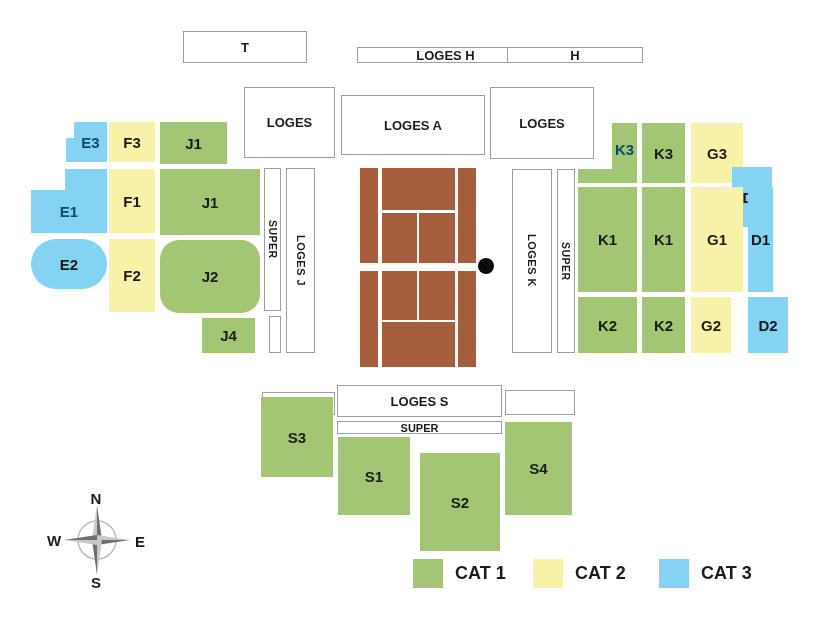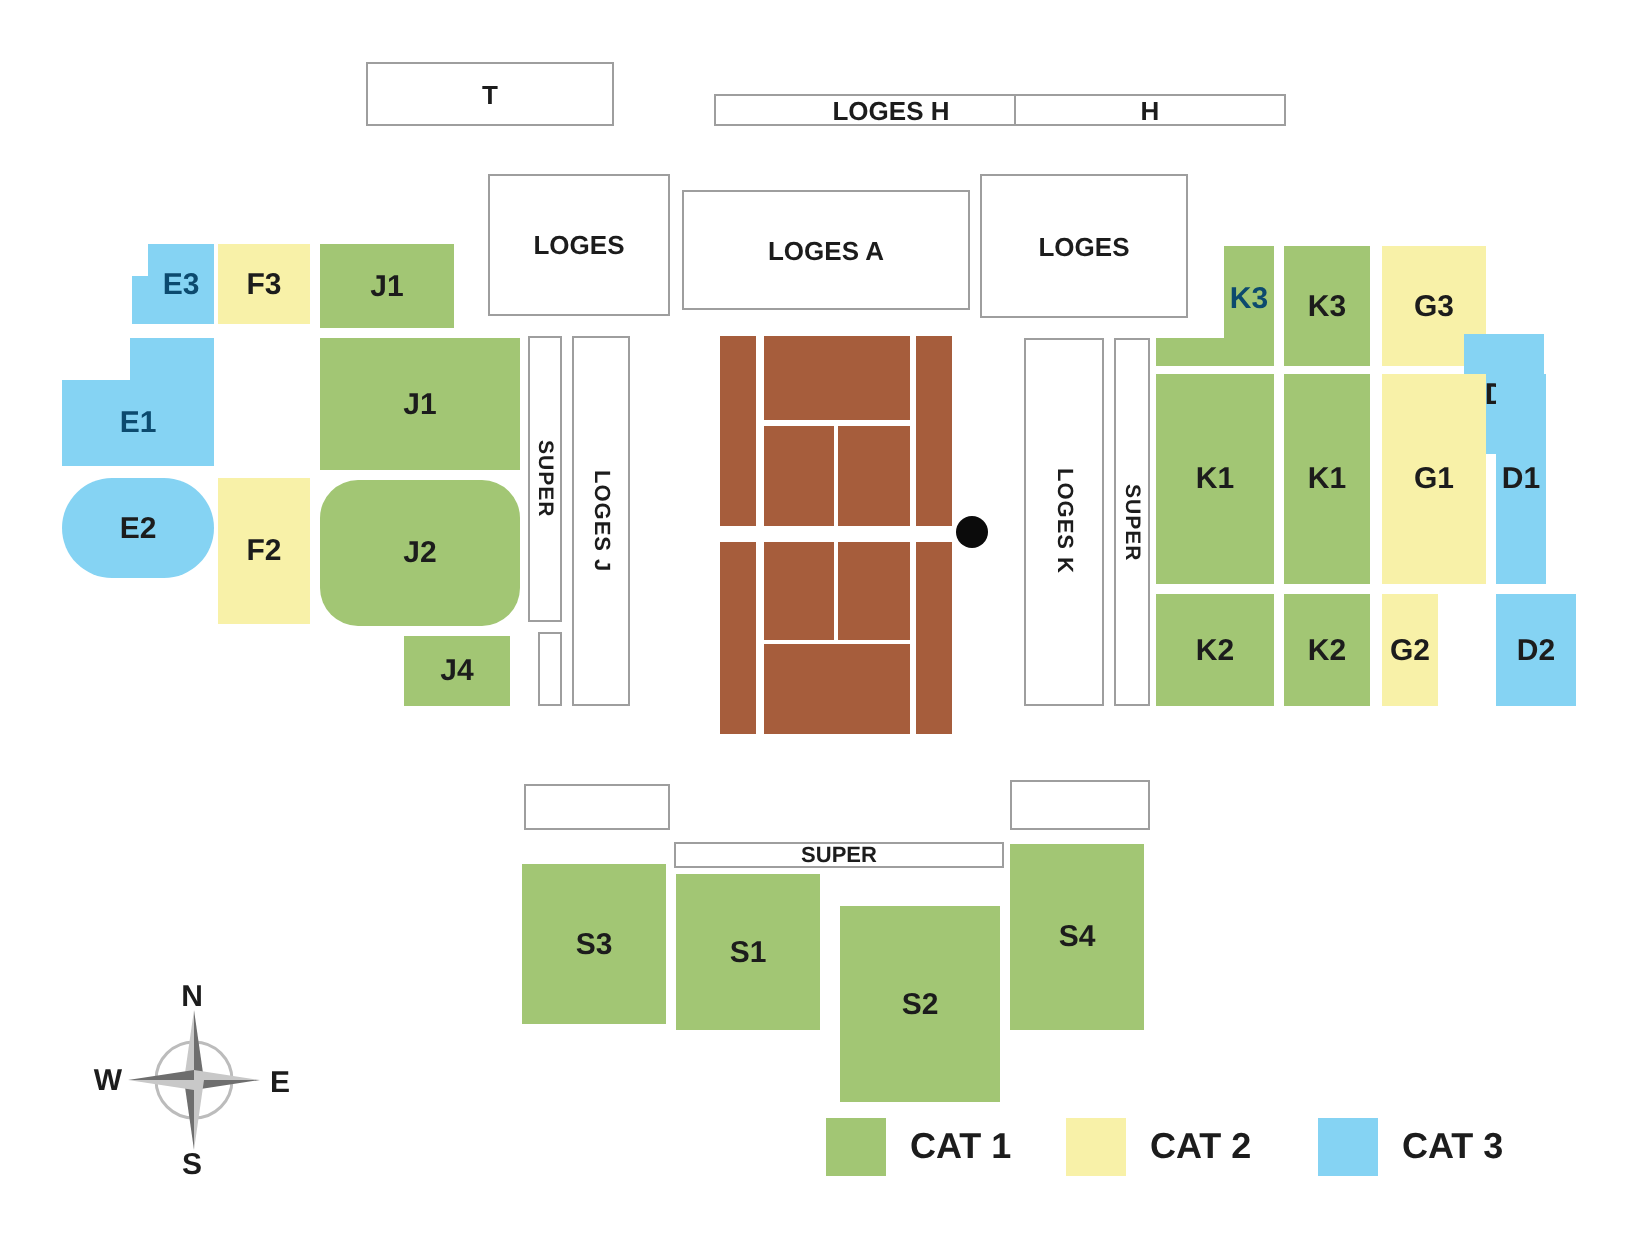--- a/index.html
+++ b/index.html
@@ -41,20 +41,21 @@
 
   <div class="clipblk cat3" style="left:66px;top:122px;width:41px;height:40px;clip-path:polygon(8px 0,41px 0,41px 40px,0 40px,0 16px,8px 16px);">
     <span class="lbl" style="left:8px;top:0;right:0;bottom:0;">E3</span>
   </div>
   <div class="abs blk cat2" style="left:109px;top:122px;width:46px;height:40px;">F3</div>
   <div class="abs blk cat1" style="left:160px;top:122px;width:67px;height:42px;">J1</div>
 
   <div class="clipblk cat3" style="left:31px;top:169px;width:76px;height:64px;clip-path:polygon(34px 0,76px 0,76px 64px,0 64px,0 21px,34px 21px);">
     <span class="lbl" style="left:0;top:21px;right:0;bottom:0;">E1</span>
   </div>
+  <div class="abs blk cat2" style="left:109px;top:169px;width:46px;height:64px;">F1</div>
   <div class="abs blk cat1" style="left:160px;top:169px;width:100px;height:66px;">J1</div>
 
   <div class="abs blk cat3" style="left:31px;top:239px;width:76px;height:50px;border-radius:25px;">E2</div>
   <div class="abs blk cat2" style="left:109px;top:239px;width:46px;height:73px;">F2</div>
   <div class="abs blk cat1" style="left:160px;top:240px;width:100px;height:73px;border-radius:19px;">J2</div>
   <div class="abs blk cat1" style="left:202px;top:318px;width:53px;height:35px;">J4</div>
 
   <div class="abs vbox" style="left:264px;top:168px;width:17px;height:143px;">
     <span class="vtext" style="font-size:10.5px;">SUPER</span>
   </div>
@@ -92,28 +93,29 @@
   <div class="abs blk cat2" style="left:691px;top:123px;width:52px;height:60px;">G3</div>
   <div class="abs blk cat3" style="left:732px;top:123px;width:40px;height:60px;margin-top:44px;">D3</div>
 
   <div class="abs blk cat1" style="left:578px;top:187px;width:59px;height:105px;">K1</div>
   <div class="abs blk cat1" style="left:642px;top:187px;width:43px;height:105px;">K1</div>
   <div class="abs blk cat2" style="left:691px;top:187px;width:52px;height:105px;">G1</div>
   <div class="abs blk cat3" style="left:748px;top:187px;width:25px;height:105px;">D1</div>
 
   <div class="abs blk cat1" style="left:578px;top:297px;width:59px;height:56px;">K2</div>
   <div class="abs blk cat1" style="left:642px;top:297px;width:43px;height:56px;">K2</div>
-  <div class="abs blk cat2" style="left:691px;top:297px;width:28px;height:56px;">G2</div>
+  <div class="abs blk cat2" style="left:691px;top:297px;width:40px;height:56px;">G2</div>
   <div class="abs blk cat3" style="left:748px;top:297px;width:40px;height:56px;">D2</div>
 
   <div class="abs vbox" style="left:262px;top:392px;width:73px;height:23px;"></div>
+  <div class="abs wbox" style="left:337px;top:385px;width:165px;height:32px;">LOGES S</div>
   <div class="abs vbox" style="left:505px;top:390px;width:70px;height:25px;"></div>
   <div class="abs wbox" style="left:337px;top:421px;width:165px;height:13px;font-size:11px;">SUPER</div>
 
-  <div class="abs blk cat1" style="left:261px;top:432px;width:72px;height:80px;">S3</div>
+  <div class="abs blk cat1" style="left:261px;top:397px;width:72px;height:80px;">S3</div>
   <div class="abs blk cat1" style="left:338px;top:437px;width:72px;height:78px;">S1</div>
   <div class="abs blk cat1" style="left:420px;top:437px;width:80px;height:98px;margin-top:16px;">S2</div>
   <div class="abs blk cat1" style="left:505px;top:422px;width:67px;height:93px;">S4</div>
 
   <svg class="abs" style="left:52px;top:495px;" width="90" height="90" viewBox="0 0 90 90">
     <circle cx="45" cy="45" r="19" fill="none" stroke="#bcbcbc" stroke-width="1.5"></circle>
     <polygon points="45,10 50,45 45,45" fill="#6e6e6e"></polygon>
     <polygon points="45,10 40,45 45,45" fill="#c8c8c8"></polygon>
     <polygon points="78,45 45,50 45,45" fill="#6e6e6e"></polygon>
     <polygon points="78,45 45,40 45,45" fill="#c8c8c8"></polygon>

